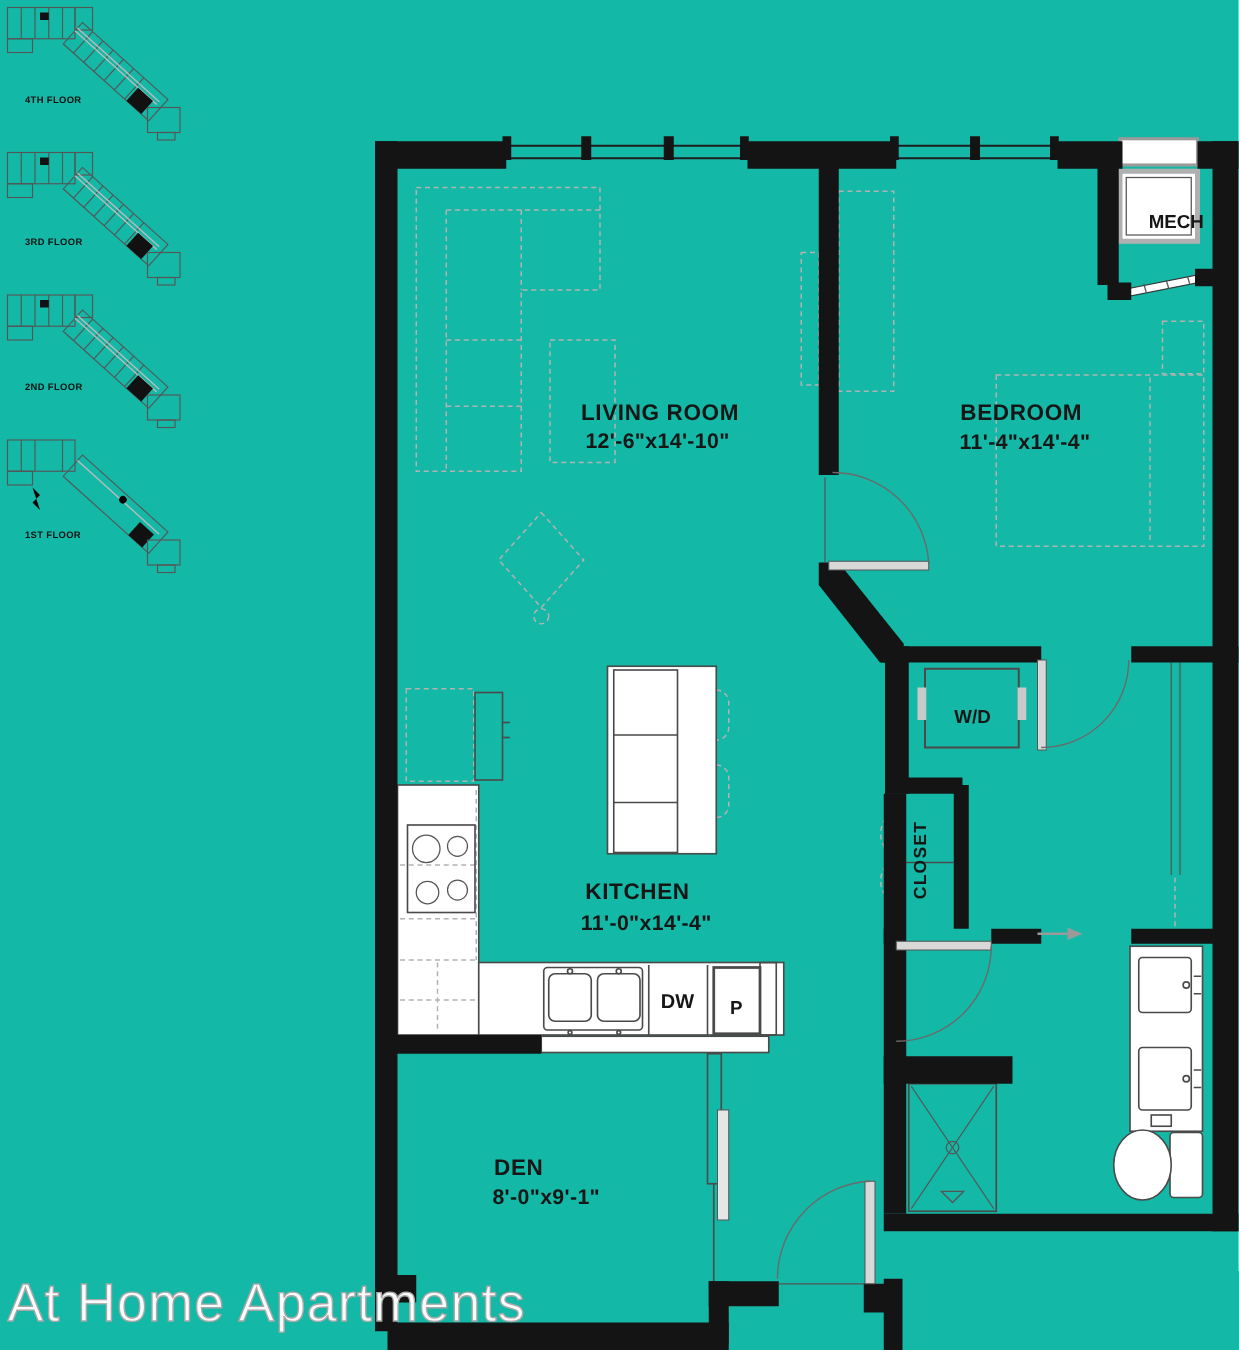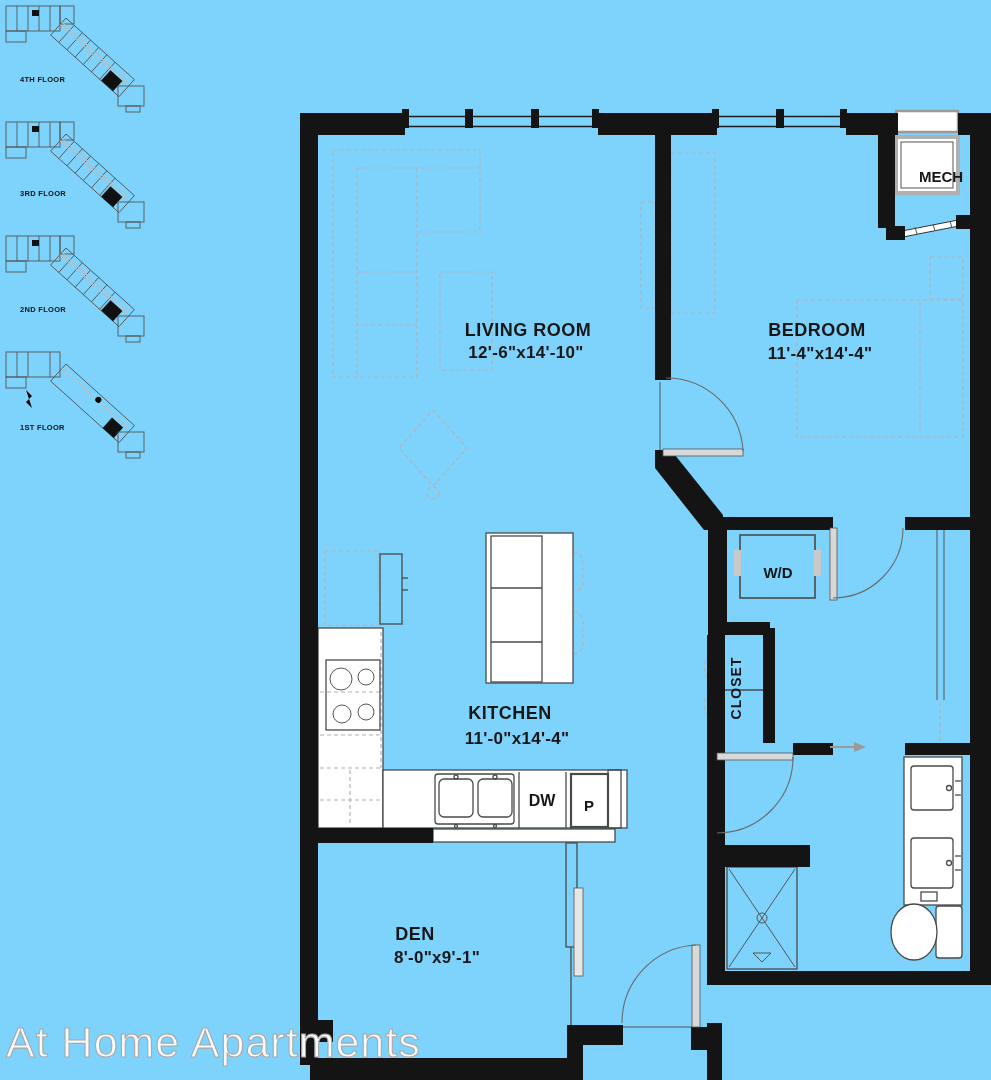--- a/index.html
+++ b/index.html
@@ -1,16 +1,16 @@
 <!DOCTYPE html>
 <html><head>
 <meta charset="utf-8">
 <style>
   html,body{margin:0;padding:0;background:#ffffff;}
-  #canvas{position:relative;width:991px;height:1080px;background:#7dd3fc;overflow:hidden;
+  #canvas{position:relative;width:991px;height:1080px;background:#14b8a6;overflow:hidden;
           font-family:"Liberation Sans",sans-serif;}
   svg{position:absolute;left:0;top:0;}
   .wall{fill:#141414;stroke:none;}
   .thin{stroke:#4a4a4a;stroke-width:1.3;fill:none;}
   .thinfill{stroke:#4a4a4a;stroke-width:1.3;fill:#ffffff;}
   .thin2{stroke:#555;stroke-width:1;fill:none;}
   .dash{stroke:#b2b2b2;stroke-width:1.2;fill:none;stroke-dasharray:4 3;}
   .arc{stroke:#6a6a6a;stroke-width:1.1;fill:none;}
   .leaf{fill:#d8d8d8;stroke:#555;stroke-width:0.8;}
   .winline{stroke:#1d1d1d;stroke-width:1.6;}

